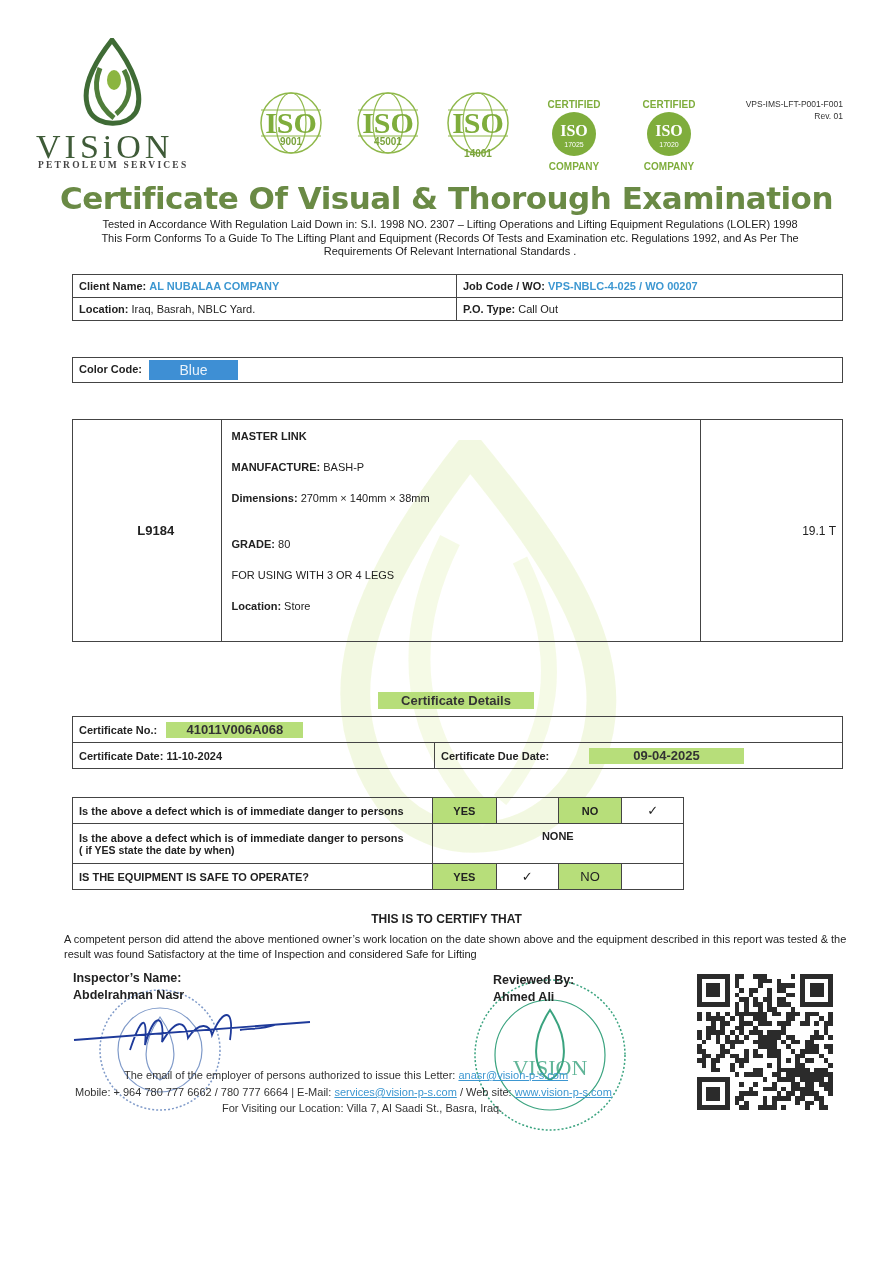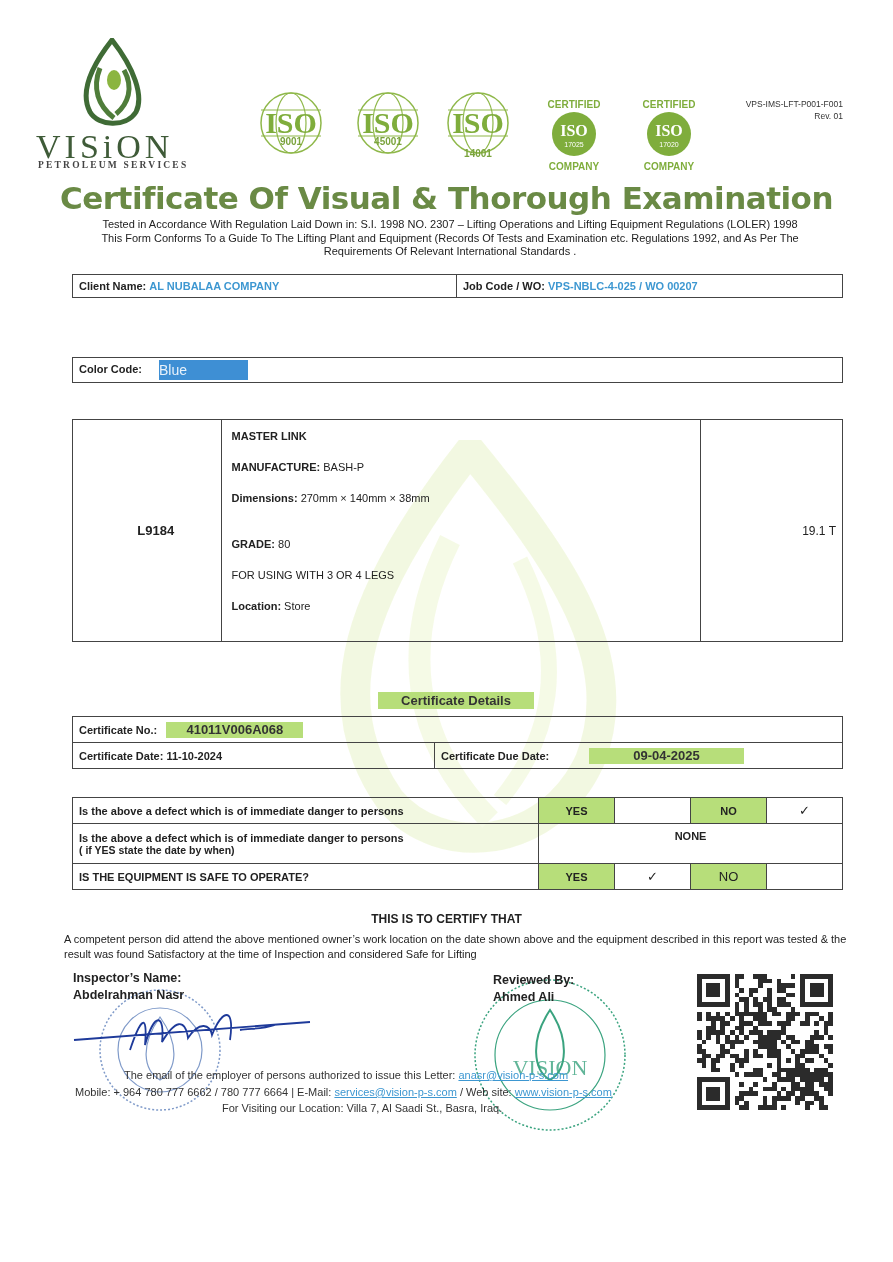--- a/index.html
+++ b/index.html
@@ -27,34 +27,34 @@
   table { border-collapse: collapse; position: absolute; }
   td, th { border: 1.5px solid #444; font-size: 11px; padding: 0 6px; vertical-align: middle; }
   .lbl { font-weight: bold; color: #222; }
   .val-blue { color: #3d97d1; font-weight: bold; }
 
   .t1 { left: 72px; top: 274px; width: 771px; }
   .t1 td { height: 23px; margin-left: 24px; }
 
   .t2 { left: 72px; top: 357px; width: 771px; }
   .t2 td { height: 25px; }
-  .color-swatch { display: inline-block; background: #3e8fd4; color: #e8f2fb; font-size: 14px; width: 89px; height: 20px; line-height: 20px; vertical-align: middle; margin-left: 17px; }
+  .color-swatch { display: inline-block; background: #3e8fd4; color: #e8f2fb; font-size: 14px; width: 89px; height: 20px; line-height: 20px; text-align: center; vertical-align: middle; margin-left: 7px; }
 
   .t3 { left: 72px; top: 419px; width: 771px; }
   .t3 th { background: #b7de7a; height: 43px; font-size: 11.5px; font-weight: bold; }
   .t3 td { height: 222px; background: transparent; padding-left: 24px; }
   .desc-line { font-size: 11px; margin-bottom: 19px; }
   .desc-line b { font-weight: bold; }
 
   .cert-heading { left: 378px; top: 692px; width: 156px; height: 17px; background: #b7de7a; text-align: center; font-weight: bold; font-size: 13px; color: #333; line-height: 17px; }
   .t4 { left: 72px; top: 716px; width: 771px; }
   .t4 td { height: 26px; }
   .hl { background: #b7de7a; display: inline-block; padding: 0 20px; font-weight: bold; font-size: 13px; color: #333; line-height: 16px; }
 
-  .t5 { left: 72px; top: 797px; width: 771px; }
+  .t5 { left: 72px; top: 797px; width: 612px; }
   .t5 td { height: 26px; }
   .t5 .tall { height: 40px; }
   .yn { background: #b7de7a; text-align: center; font-weight: bold; width: 75px; }
   .chk { text-align: center; width: 75px; font-size: 13px; }
 
   .certify-h { left: 0; width: 893px; top: 912px; text-align: center; font-weight: bold; font-size: 12px; }
   .certify-p { left: 64px; width: 800px; top: 932px; font-size: 11px; line-height: 15px; }
 
   .insp { left: 73px; top: 970px; font-weight: bold; font-size: 12.5px; line-height: 17px; }
   .rev { left: 493px; top: 972px; font-weight: bold; font-size: 12.5px; line-height: 17px; }
@@ -143,20 +143,24 @@
   <div>Tested in Accordance With Regulation Laid Down in: S.I. 1998 NO. 2307 – Lifting Operations and Lifting Equipment Regulations (LOLER) 1998</div>
   <div>This Form Conforms To a Guide To The Lifting Plant and Equipment (Records Of Tests and Examination etc. Regulations 1992, and As Per The</div>
   <div>Requirements Of Relevant International Standards .</div>
 </div>
 
 <table class="t1">
   <tbody>
       <tr>
     <td style="width:384px;"><span class="lbl">Client Name:</span> <span class="val-blue">AL NUBALAA COMPANY</span></td>
     <td><span class="lbl">Job Code / WO:</span> <span class="val-blue">VPS-NBLC-4-025 / WO 00207</span></td>
+  </tr>
+  <tr>
+    <td><span class="lbl">Location:</span> <span>Iraq, Basrah, NBLC Yard.</span></td>
+    <td><span class="lbl">P.O. Type:</span> <span>Call Out</span></td>
   </tr>
 </tbody>
   </table>
 
 <table class="t2">
   <tbody>
   <tr>
     <td colspan="2"><span class="lbl">Color Code:</span><span class="color-swatch">Blue</span></td>
   </tr>
 </tbody>

